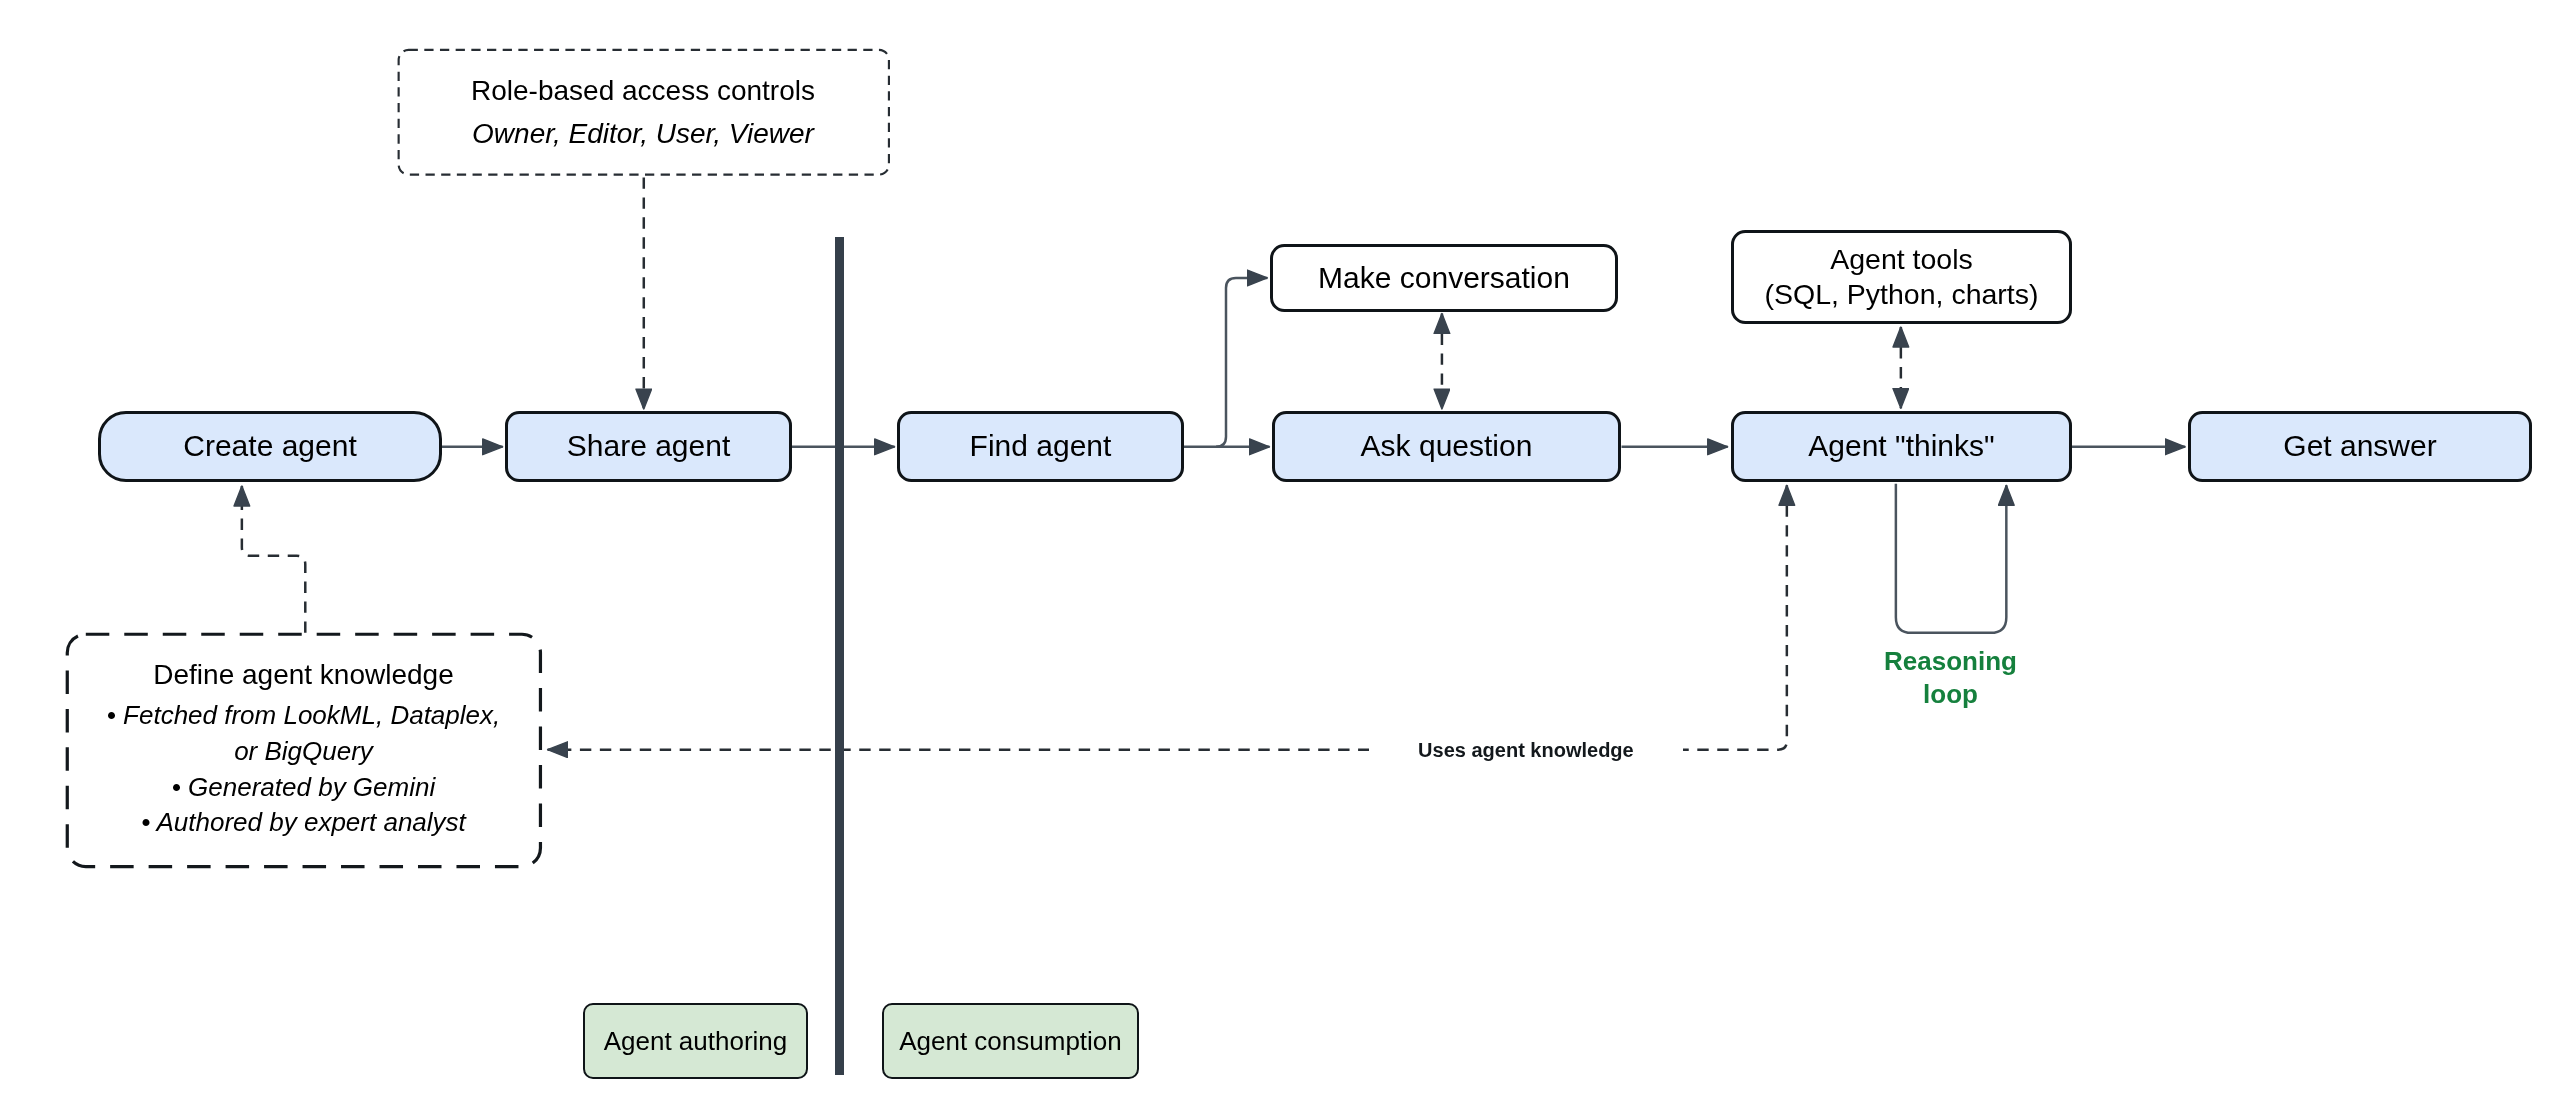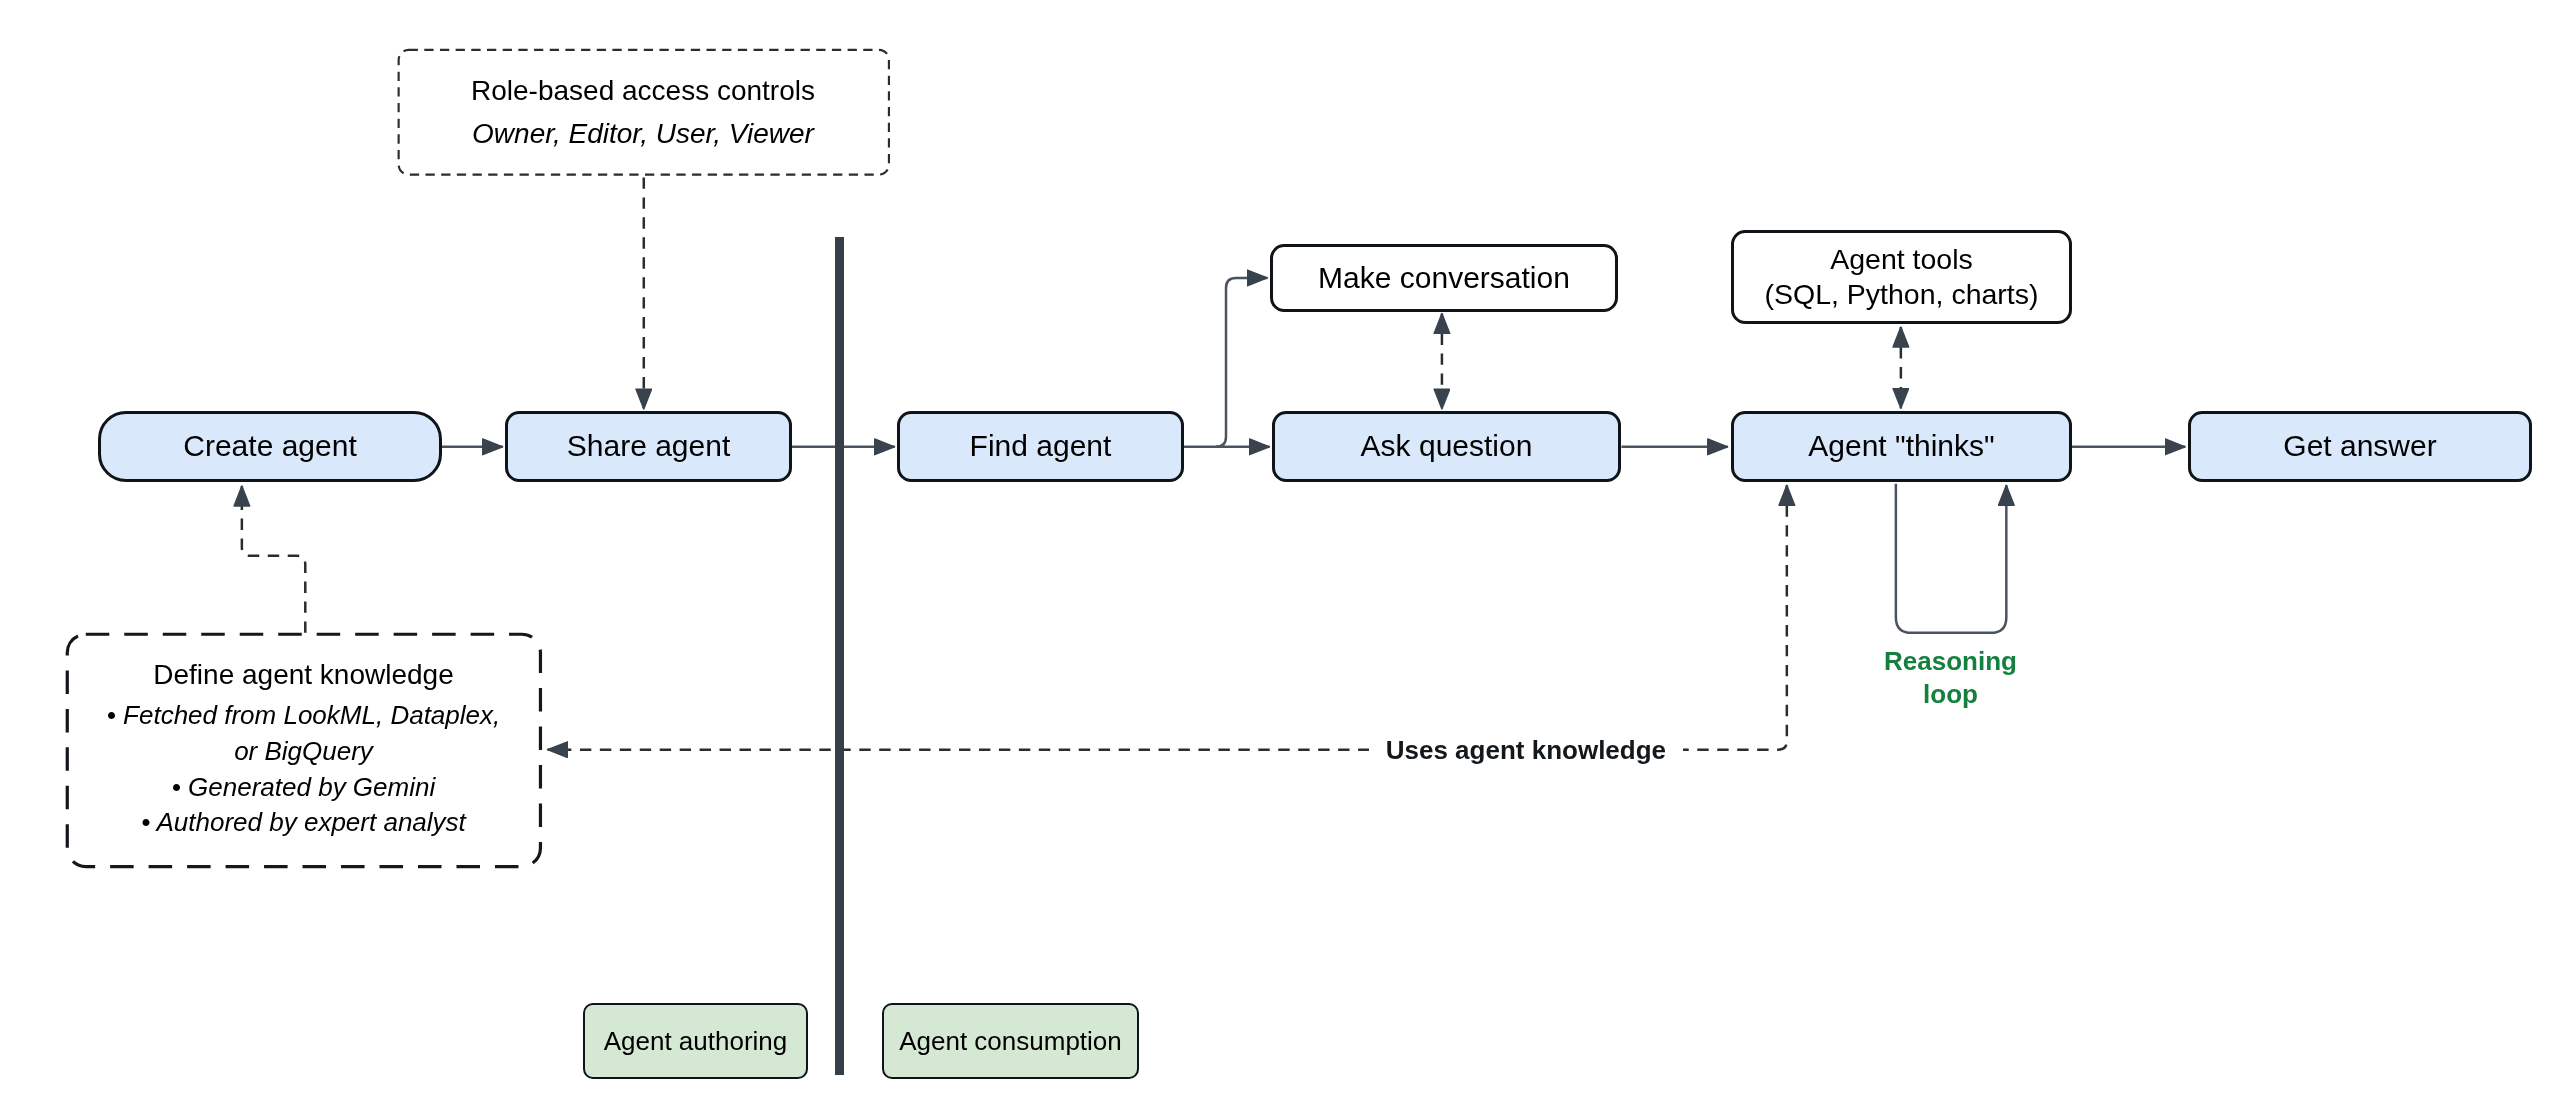--- a/index.html
+++ b/index.html
@@ -87,21 +87,21 @@
     position: absolute;
     font-weight: bold;
     font-size: 26px;
     line-height: 1.28;
     text-align: center;
     color: #15803d;
   }
   .uses-label {
     position: absolute;
     font-weight: bold;
-    font-size: 26px;
+    font-size: 20px;
     color: #13181c;
     background: #ffffff;
     padding: 0 11.4px;
     height: 40px;
     line-height: 40px;
     text-align: center;
   }
   .divider {
     position: absolute;
     left: 835px;

